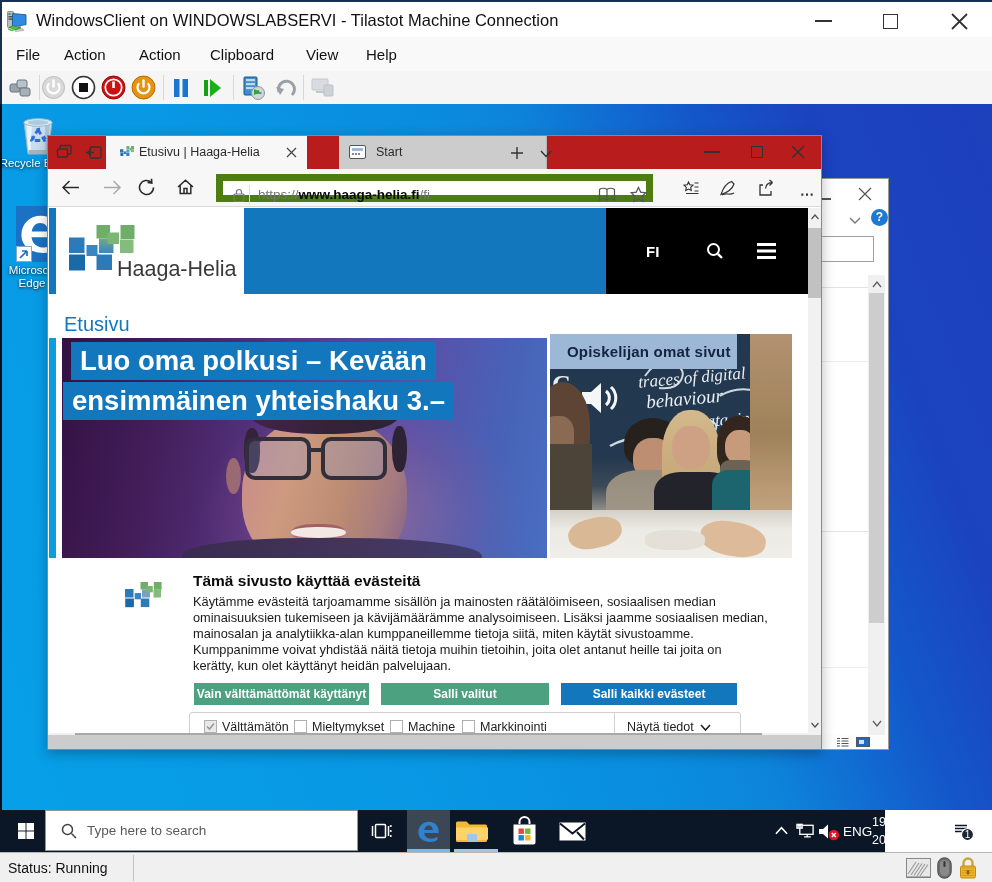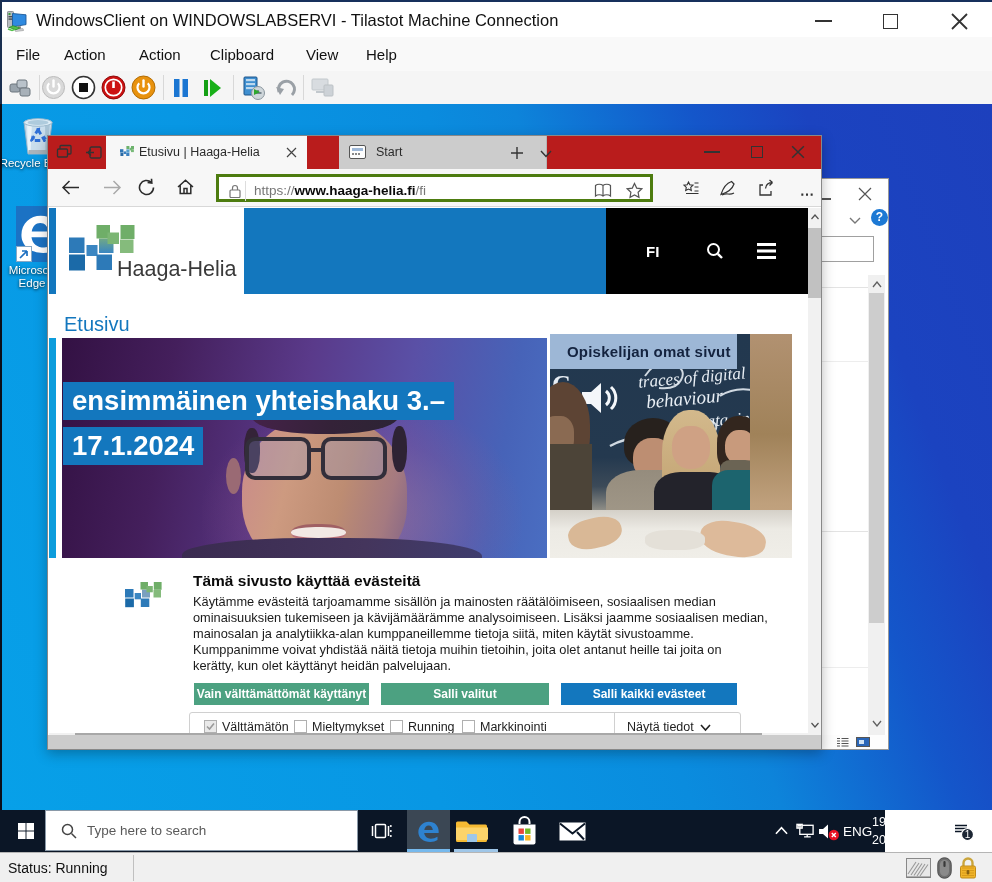--- a/index.html
+++ b/index.html
@@ -238,21 +238,21 @@
       <svg class="abs" style="left:54px;top:10px" width="20" height="17" viewBox="0 0 20 17">
           <path d="M2 8.5 H18 M11.5 2 L18 8.5 L11.5 15" stroke="#a9a9a9" stroke-width="1.5" fill="none"></path>
         </svg>
       <svg class="abs" style="left:90px;top:9px" width="18" height="19" viewBox="0 0 18 19">
           <path d="M15.5 9.5 a7 7 0 1 1 -2.2-5.1 M13.5 0.8 l0.3 4.3 -4.2-0.6" stroke="#2b2b2b" stroke-width="1.6" fill="none"></path>
         </svg>
       <svg class="abs" style="left:128px;top:9px" width="19" height="18" viewBox="0 0 19 18">
           <path d="M2 9 L9.5 2.2 L17 9 M4.2 7.4 V15.5 h10.6 V7.4 M8 15.5 V10.5 h3 V15.5" stroke="#2b2b2b" stroke-width="1.5" fill="none"></path>
         </svg>
 
-      <div class="abs" style="left:168px;top:5px;width:437px;height:28px;background:#fff;border:3px solid #4d7c0f;">
+      <div class="abs" style="left:168px;top:5px;width:437px;height:28px;background:#fff;border:7px solid #4d7c0f;">
         <svg class="abs" style="left:10px;top:7px" width="12" height="14" viewBox="0 0 12 14">
             <rect x="1" y="6" width="10" height="7.5" rx="1" fill="none" stroke="#777" stroke-width="1.2"></rect>
             <path d="M3.5 6 V4 a2.5 2.5 0 0 1 5 0 V6" fill="none" stroke="#777" stroke-width="1.2"></path>
           </svg>
         <div class="abs" style="left:26px;top:4px;width:1px;height:20px;background:#ddd;"></div>
         <div class="abs" style="left:35px;top:6px;font-size:13.5px;color:#767676;">https://<span style="color:#0a0a0a;font-weight:bold;">www.haaga-helia.fi</span>/fi</div>
         <svg class="abs" style="left:375px;top:6px" width="18" height="15" viewBox="0 0 18 15">
             <path d="M9 2.5 C7 0.8 3.5 0.8 1.5 2.5 V13 C3.5 11.3 7 11.3 9 13 C11 11.3 14.5 11.3 16.5 13 V2.5 C14.5 0.8 11 0.8 9 2.5 M9 2.5 V13" stroke="#555" stroke-width="1.2" fill="none"></path>
           </svg>
         <svg class="abs" style="left:407px;top:5px" width="17" height="17" viewBox="0 0 17 17">
@@ -317,22 +317,22 @@
         <div class="abs" style="left:164px;top:120px;width:15px;height:36px;border-radius:50%;background:#9a6a74;"></div>
         <div class="abs" style="left:189px;top:54px;width:148px;height:42px;border-radius:50% 50% 44% 44%;background:linear-gradient(100deg,#46224a 0%,#342238 55%,#2c2434 100%);"></div>
         <div class="abs" style="left:182px;top:90px;width:16px;height:45px;border-radius:45%;background:#342338;"></div>
         <div class="abs" style="left:330px;top:88px;width:15px;height:46px;border-radius:45%;background:#2e2334;"></div>
                 <div class="abs" style="left:183px;top:99px;width:66px;height:43px;border:4px solid #322e3a;border-radius:10px;background:rgba(140,160,215,.26);"></div>
         <div class="abs" style="left:259px;top:99px;width:66px;height:43px;border:4px solid #322e3a;border-radius:10px;background:rgba(140,160,215,.26);"></div>
         <div class="abs" style="left:247px;top:110px;width:14px;height:4px;background:#322e3a;"></div>
         <div class="abs" style="left:229px;top:186px;width:55px;height:18px;border-radius:46% 46% 52% 52%;background:#f2e9e4;border-top:3px solid #a06064;border-bottom:4px solid #b87078;"></div>
         <div class="abs" style="left:120px;top:200px;width:300px;height:40px;background:linear-gradient(100deg,#3a2b50,#44355c 60%,#3e3d6e);border-radius:42% 45% 0 0;"></div>
 
+        <div class="abs" style="left:9px;top:4px;height:38px;background:#1377be;color:#fff;font-weight:bold;font-size:27.5px;line-height:38px;padding:0 9px;white-space:nowrap;">Luo oma polkusi – Kevään</div>
         <div class="abs" style="left:1px;top:44px;height:38px;background:#1377be;color:#fff;font-weight:bold;font-size:27.5px;line-height:38px;padding:0 9px;white-space:nowrap;text-align:center;">ensimmäinen yhteishaku 3.–</div>
-        <div class="abs" style="left:1px;top:89px;height:38px;background:#1377be;color:#fff;font-weight:bold;font-size:27.5px;line-height:38px;padding:0 9px;white-space:nowrap;">17.1.2024</div>
       </div>
 
       <div class="abs" id="hero2" style="left:502px;top:127px;width:242px;height:224px;background:linear-gradient(180deg,#22384f 0%,#24394f 55%,#3c4a58 68%,#8a8a84 78%,#d8d5cf 88%,#e3dfd8 100%);overflow:hidden;">
         <svg class="abs" style="left:0;top:0" width="242" height="150" viewBox="0 0 242 150" fill="none" stroke="#dfe7ee" stroke-width="2" opacity="0.92">
           <path d="M95 42 q12-18 28-12 q14 5 8 16 q-5 10-22 8 M215 32 q12-8 27-4"></path>
           <path d="M170 62 q16-10 36-5 M120 92 q16-12 36-7 q14 4 9 12 M190 90 q12-8 28-5"></path>
           <path d="M60 112 q22-12 44-6 M130 118 q24-12 48-5" stroke-width="2.5"></path>
         </svg>
         <div class="abs" style="left:88px;top:34px;color:#e8eef4;font-family:'Liberation Serif',serif;font-style:italic;font-size:17px;transform:rotate(-5deg);white-space:nowrap;">traces of digital</div>
         <div class="abs" style="left:96px;top:54px;color:#e8eef4;font-family:'Liberation Serif',serif;font-style:italic;font-size:19px;transform:rotate(-5deg);white-space:nowrap;">behaviour</div>
@@ -388,21 +388,21 @@
         <div class="abs" style="left:332px;top:125px;width:168px;height:22px;background:#4ca181;color:#fff;font-size:12px;font-weight:bold;text-align:center;line-height:22px;">Salli valitut</div>
         <div class="abs" style="left:512px;top:125px;width:176px;height:22px;background:#1377be;color:#fff;font-size:12px;font-weight:bold;text-align:center;line-height:22px;">Salli kaikki evästeet</div>
         <div class="abs" style="left:140px;top:154px;width:552px;height:30px;border:1px solid #d0d0d0;border-radius:3px;background:#fff;font-size:12.5px;color:#222;">
           <div class="abs" style="left:14px;top:7px;width:13px;height:13px;background:#e9e9e9;border:1px solid #b0b0b0;"><svg width="11" height="11" viewBox="0 0 11 11">
                 <path d="M2 5.5 L4.5 8 L9 2.5" stroke="#9a9a9a" stroke-width="1.6" fill="none"></path>
               </svg></div>
           <div class="abs" style="left:32px;top:7px;">Välttämätön</div>
           <div class="abs" style="left:104px;top:7px;width:13px;height:13px;background:#fff;border:1px solid #b0b0b0;"></div>
           <div class="abs" style="left:122px;top:7px;">Mieltymykset</div>
           <div class="abs" style="left:200px;top:7px;width:13px;height:13px;background:#fff;border:1px solid #b0b0b0;"></div>
-          <div class="abs" style="left:218px;top:7px;">Running</div>
+          <div class="abs" style="left:218px;top:7px;">Machine</div>
           <div class="abs" style="left:272px;top:7px;width:13px;height:13px;background:#fff;border:1px solid #b0b0b0;"></div>
           <div class="abs" style="left:290px;top:7px;">Markkinointi</div>
           <div class="abs" style="left:424px;top:0;width:1px;height:30px;background:#d0d0d0;"></div>
           <div class="abs" style="left:437px;top:7px;">Näytä tiedot</div>
           <svg class="abs" style="left:510px;top:11px" width="11" height="8" viewBox="0 0 11 8">
               <path d="M1 1 L5.5 6 L10 1" stroke="#222" stroke-width="1.6" fill="none"></path>
             </svg>
         </div>
       </div>
 

